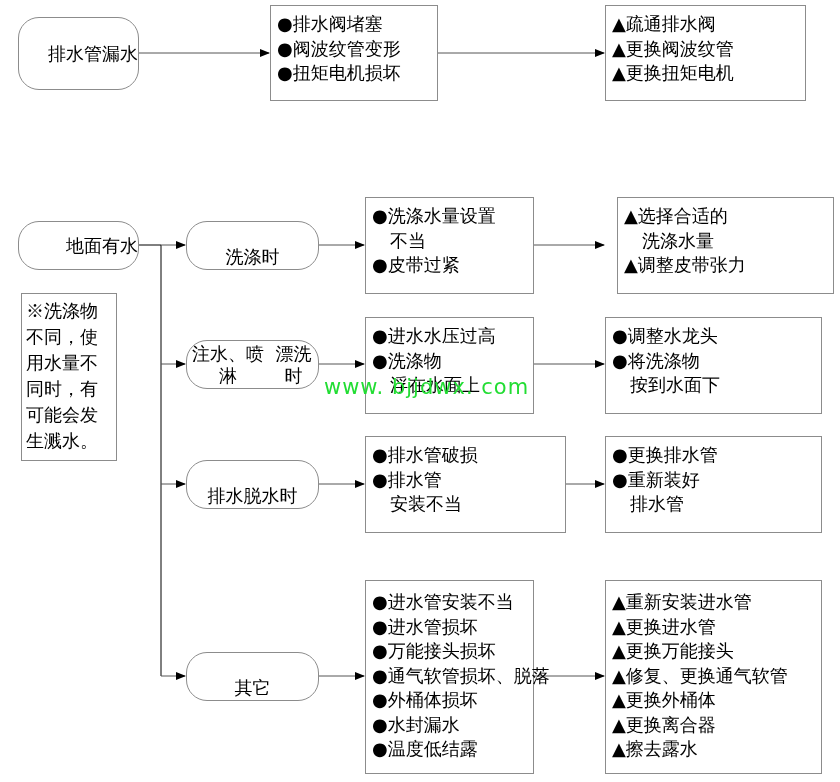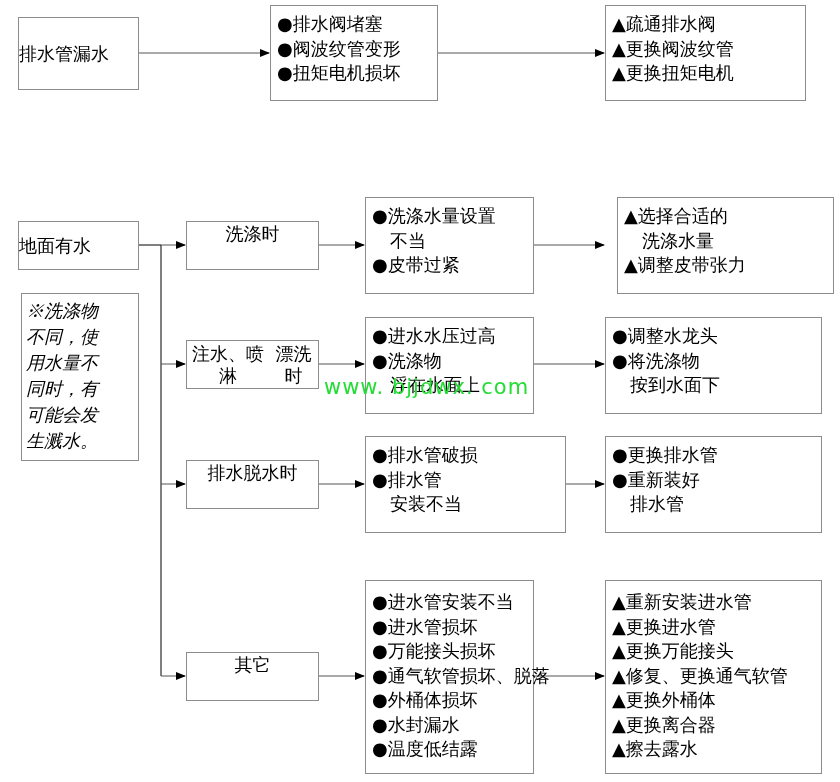--- a/index.html
+++ b/index.html
@@ -1,20 +1,20 @@
 <!DOCTYPE html>
 <html><head>
 <meta charset="utf-8">
 <style>
   html, body { margin:0; padding:0; background:#ffffff; }
   body { width:840px; height:782px; position:relative; overflow:hidden;
          font-family:"DejaVu Serif","Liberation Serif",serif; color:#000; }
   .box { position:absolute; border:1px solid #8c8c8c; background:#fff; box-sizing:border-box; }
-  .center { display:flex; align-items:center; justify-content:flex-start; text-align:center;
-            font-size:18px; line-height:24px; }
+  .center { display:flex; align-items:center; justify-content:flex-end; text-align:center;
+            font-size:18px; line-height:24px;border-radius:21px; }
   .list { padding:6px 0 0 6px; font-size:18px; line-height:24.5px; }
   .item { white-space:nowrap; }
   .cont { padding-left:18px; }
   .note { font-size:18px; line-height:26px; padding:4px 0 0 4px; }
   svg.lines { position:absolute; left:0; top:0; }
   .watermark { position:absolute; left:324px; top:375px; font-family:"DejaVu Sans","Liberation Sans",sans-serif;
                font-size:21px; color:#22dd33; letter-spacing:1px; white-space:nowrap; }
 </style>
 </head>
 <body>
@@ -58,21 +58,21 @@
   </div>
 <div class="box list" style="left:605px; top:5px; width:201px; height:96px;">
     <div class="item"><span>▲</span><span>疏通排水阀</span></div>
     <div class="item"><span>▲</span><span>更换阀波纹管</span></div>
     <div class="item"><span>▲</span><span>更换扭矩电机</span></div>
   </div>
 
 <div class="box center" style="left:18px; top:221px; width:121px; height:49px;">
   <span>地面有水</span>
 </div>
-<div class="box note" style="left:21px; top:293px; width:118px; height:168px;font-style:italic;">
+<div class="box note" style="left:21px; top:293px; width:96px; height:168px;">
   <div>※洗涤物</div>
   <div>不同，使</div>
   <div>用水量不</div>
   <div>同时，有</div>
   <div>可能会发</div>
   <div>生溅水。</div>
 </div>
 
 <div class="box center" style="left:186px; top:221px; width:133px; height:49px; flex-direction:column;">
   <span>洗涤时</span>

